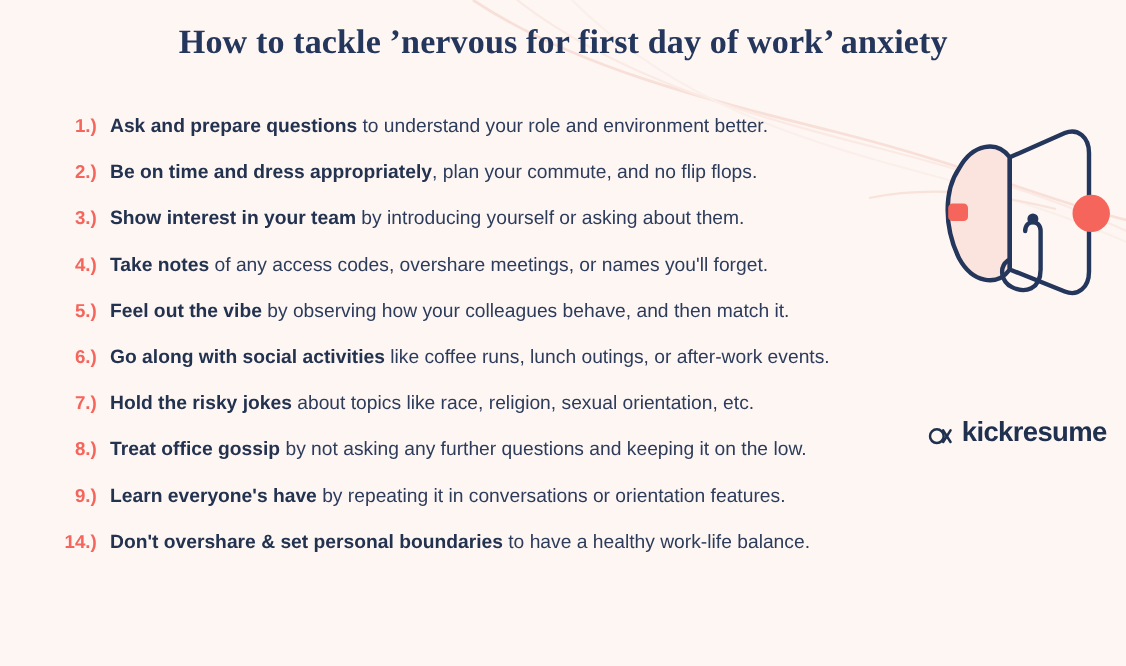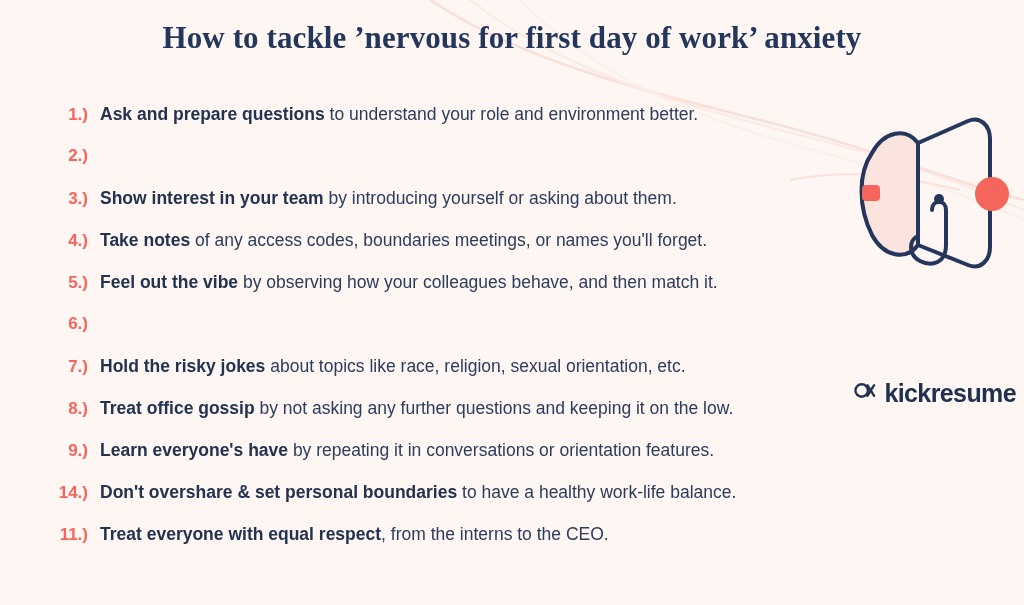--- a/index.html
+++ b/index.html
@@ -73,24 +73,24 @@
   }
   .megaphone {
     position: absolute;
     top: 95px;
     left: 840px;
     width: 190px;
     height: 190px;
   }
   .logo {
     position: absolute;
-    right: 8px;
+    right: 18px;
     bottom: 16px;
     display: flex;
-    align-items: flex-start;
+    align-items: flex-end;
     gap: 7px;
   }
   .logo-mark {
     width: 23px;
     height: 23px;
   }
   .logo-text {
     font-family: "Liberation Sans", sans-serif;
     font-size: 25px;
     font-weight: bold;
@@ -112,55 +112,53 @@
 
   <div class="title">How to tackle ’nervous for first day of work’ anxiety</div>
 
   <div class="list">
     <div class="item">
       <div class="num">1.)</div>
       <div class="text"><b>Ask and prepare questions</b><span> to understand your role and environment better.</span></div>
     </div>
     <div class="item">
       <div class="num">2.)</div>
+      <div class="text"><b>Be on time and dress appropriately</b><span>, plan your commute, and no flip flops.</span></div>
     </div>
     <div class="item">
       <div class="num">3.)</div>
       <div class="text"><b>Show interest in your team</b><span> by introducing yourself or asking about them.</span></div>
     </div>
     <div class="item">
       <div class="num">4.)</div>
-      <div class="text"><b>Take notes</b><span> of any access codes, boundaries meetings, or names you'll forget.</span></div>
+      <div class="text"><b>Take notes</b><span> of any access codes, overshare meetings, or names you'll forget.</span></div>
     </div>
     <div class="item">
       <div class="num">5.)</div>
       <div class="text"><b>Feel out the vibe</b><span> by observing how your colleagues behave, and then match it.</span></div>
     </div>
     <div class="item">
       <div class="num">6.)</div>
+      <div class="text"><b>Go along with social activities</b><span> like coffee runs, lunch outings, or after-work events.</span></div>
     </div>
     <div class="item">
       <div class="num">7.)</div>
       <div class="text"><b>Hold the risky jokes</b><span> about topics like race, religion, sexual orientation, etc.</span></div>
     </div>
     <div class="item">
       <div class="num">8.)</div>
       <div class="text"><b>Treat office gossip</b><span> by not asking any further questions and keeping it on the low.</span></div>
     </div>
     <div class="item">
       <div class="num">9.)</div>
       <div class="text"><b>Learn everyone's have</b><span> by repeating it in conversations or orientation features.</span></div>
     </div>
     <div class="item">
       <div class="num">14.)</div>
       <div class="text"><b>Don't overshare &amp; set personal boundaries</b><span> to have a healthy work-life balance.</span></div>
-    </div>
-    <div class="item">
-      <div class="num">11.)</div>
-      <div class="text"><b>Treat everyone with equal respect</b><span>, from the interns to the CEO.</span></div>
     </div>
   </div>
 
   <svg class="megaphone" viewBox="0 0 190 190" xmlns="http://www.w3.org/2000/svg">
     <path d="M32 58 C 18 78, 18 112, 32 140 C 44 162, 66 166, 78 150 L 78 48 C 66 32, 44 36, 32 58 Z" fill="#FBE4DD" stroke="#24365B" stroke-width="4" stroke-linejoin="round"></path>
     <path d="M78 48 L 128 26 C 140 21, 150 30, 150 44 L 150 152 C 150 166, 140 175, 128 170 L 78 150 Z" fill="none" stroke="#24365B" stroke-width="4" stroke-linejoin="round"></path>
     <rect x="22" y="90" width="18" height="16" rx="4" fill="#F5655B"></rect>
     <circle cx="152" cy="99" r="17" fill="#F5655B"></circle>
     <path d="M92 115 C 92 104, 106 104, 106 115 L 106 150 C 106 168, 92 172, 80 166 C 70 161, 68 148, 76 142" fill="none" stroke="#24365B" stroke-width="4" stroke-linecap="round" stroke-linejoin="round"></path>
     <circle cx="99" cy="104" r="5" fill="#24365B"></circle>

